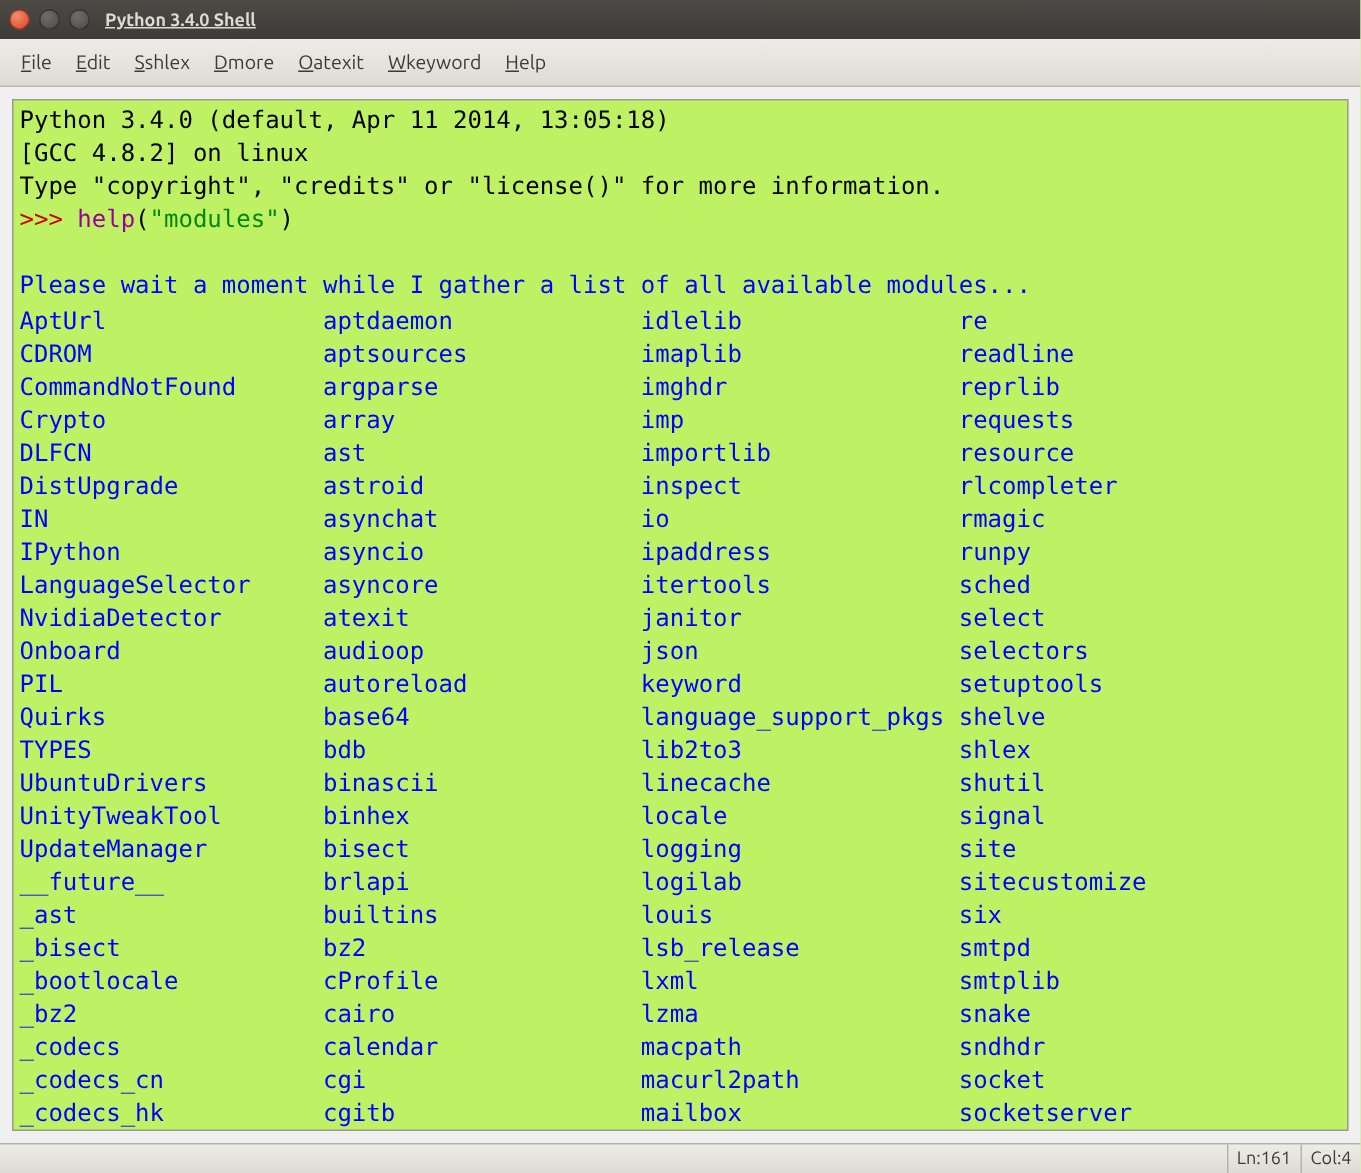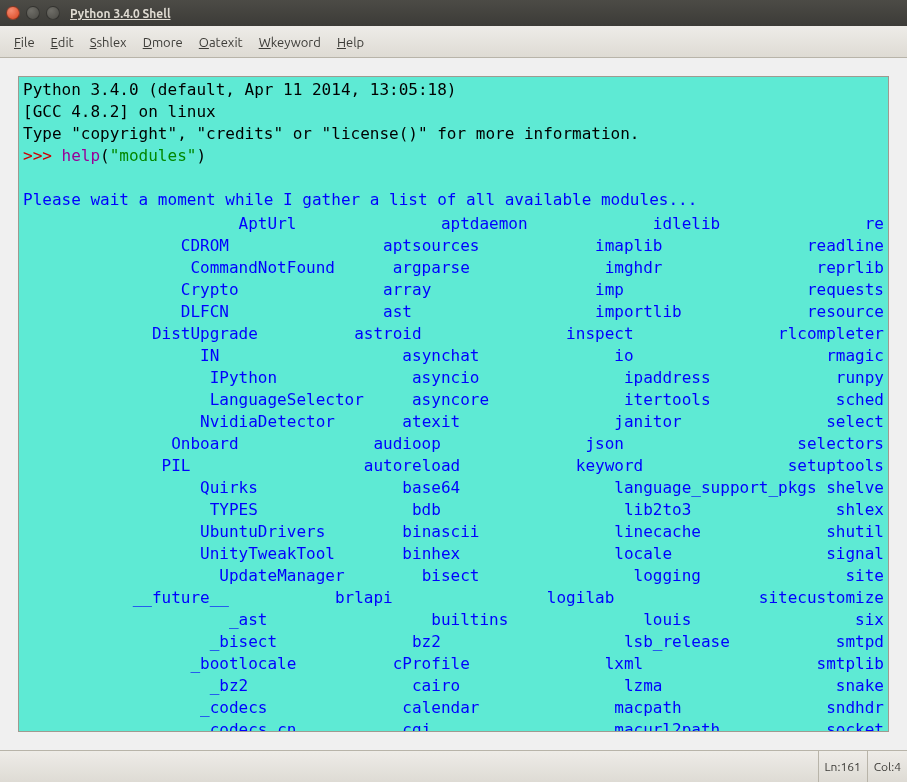--- a/index.html
+++ b/index.html
@@ -47,23 +47,23 @@
   font-size: 13px;
   color: #3c3b37;
 }
 .menu-item {
   padding: 3px 8px;
   cursor: default;
 }
 .menu-item .ul { text-decoration: underline; }
 .content-wrap {
   flex: 1;
-  background: #5eead4;
+  background: #bef264;
   border: 1px solid #9f9a90;
-  margin: 18px;
+  margin: 8px;
   overflow: hidden;
 }
 .terminal {
   font-family: "DejaVu Sans Mono", "Liberation Mono", Consolas, monospace;
   font-size: 16px;
   line-height: 22px;
   white-space: pre;
   padding: 2px 4px;
   color: #000;
 }
@@ -73,26 +73,26 @@
 .green { color: #008800; }
 .black { color: #000; }
 .modules {
   font-family: "DejaVu Sans Mono", "Liberation Mono", Consolas, monospace;
   font-size: 16px;
   line-height: 22px;
   color: #0000ff;
   padding: 0 4px;
   white-space: pre;
 }
-.mod-row { display: flex; justify-content: flex-end; }
+.mod-row { display: flex; }
 .mod-col { display: inline-block; }
 .statusbar {
   background: linear-gradient(to bottom, #eeece8 0%, #dedbd4 100%);
   border-top: 1px solid #b8b4a9;
-  height: 32px;
+  height: 20px;
   display: flex;
   justify-content: flex-end;
   align-items: center;
   font-size: 12px;
   color: #3c3b37;
 }
 .status-cell {
   border-left: 1px solid #b8b4a9;
   padding: 0 6px;
   height: 100%;

